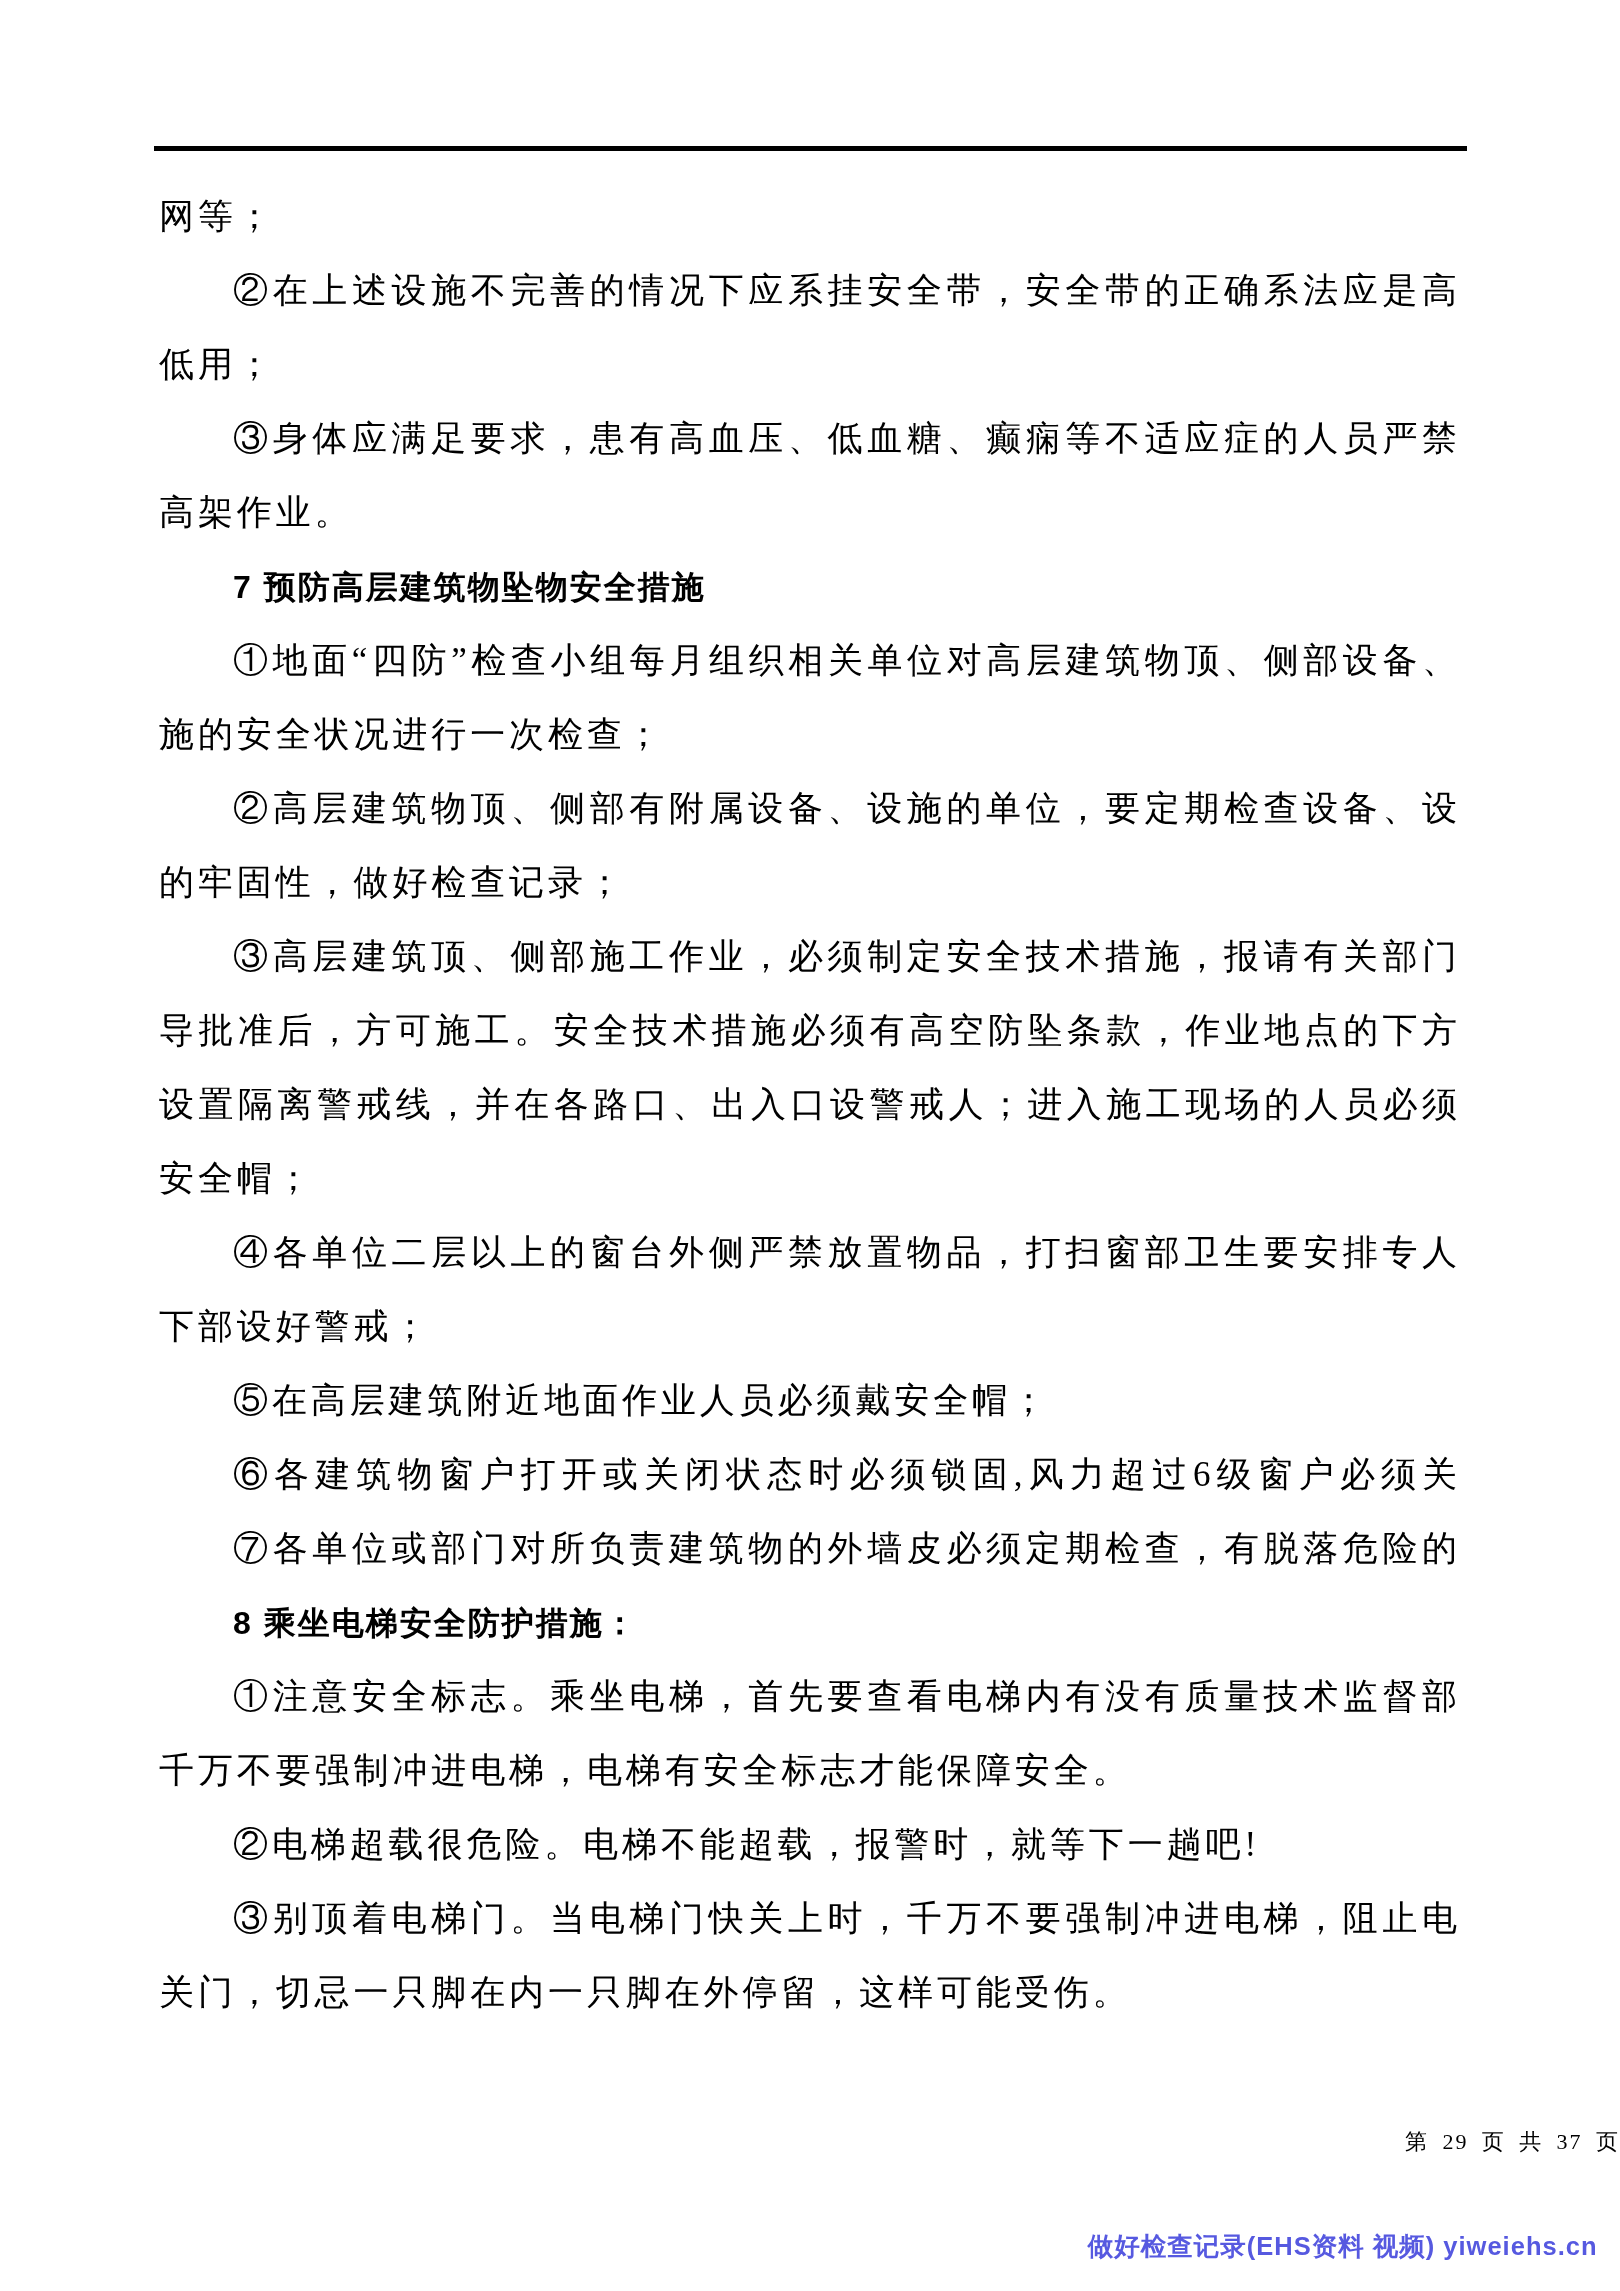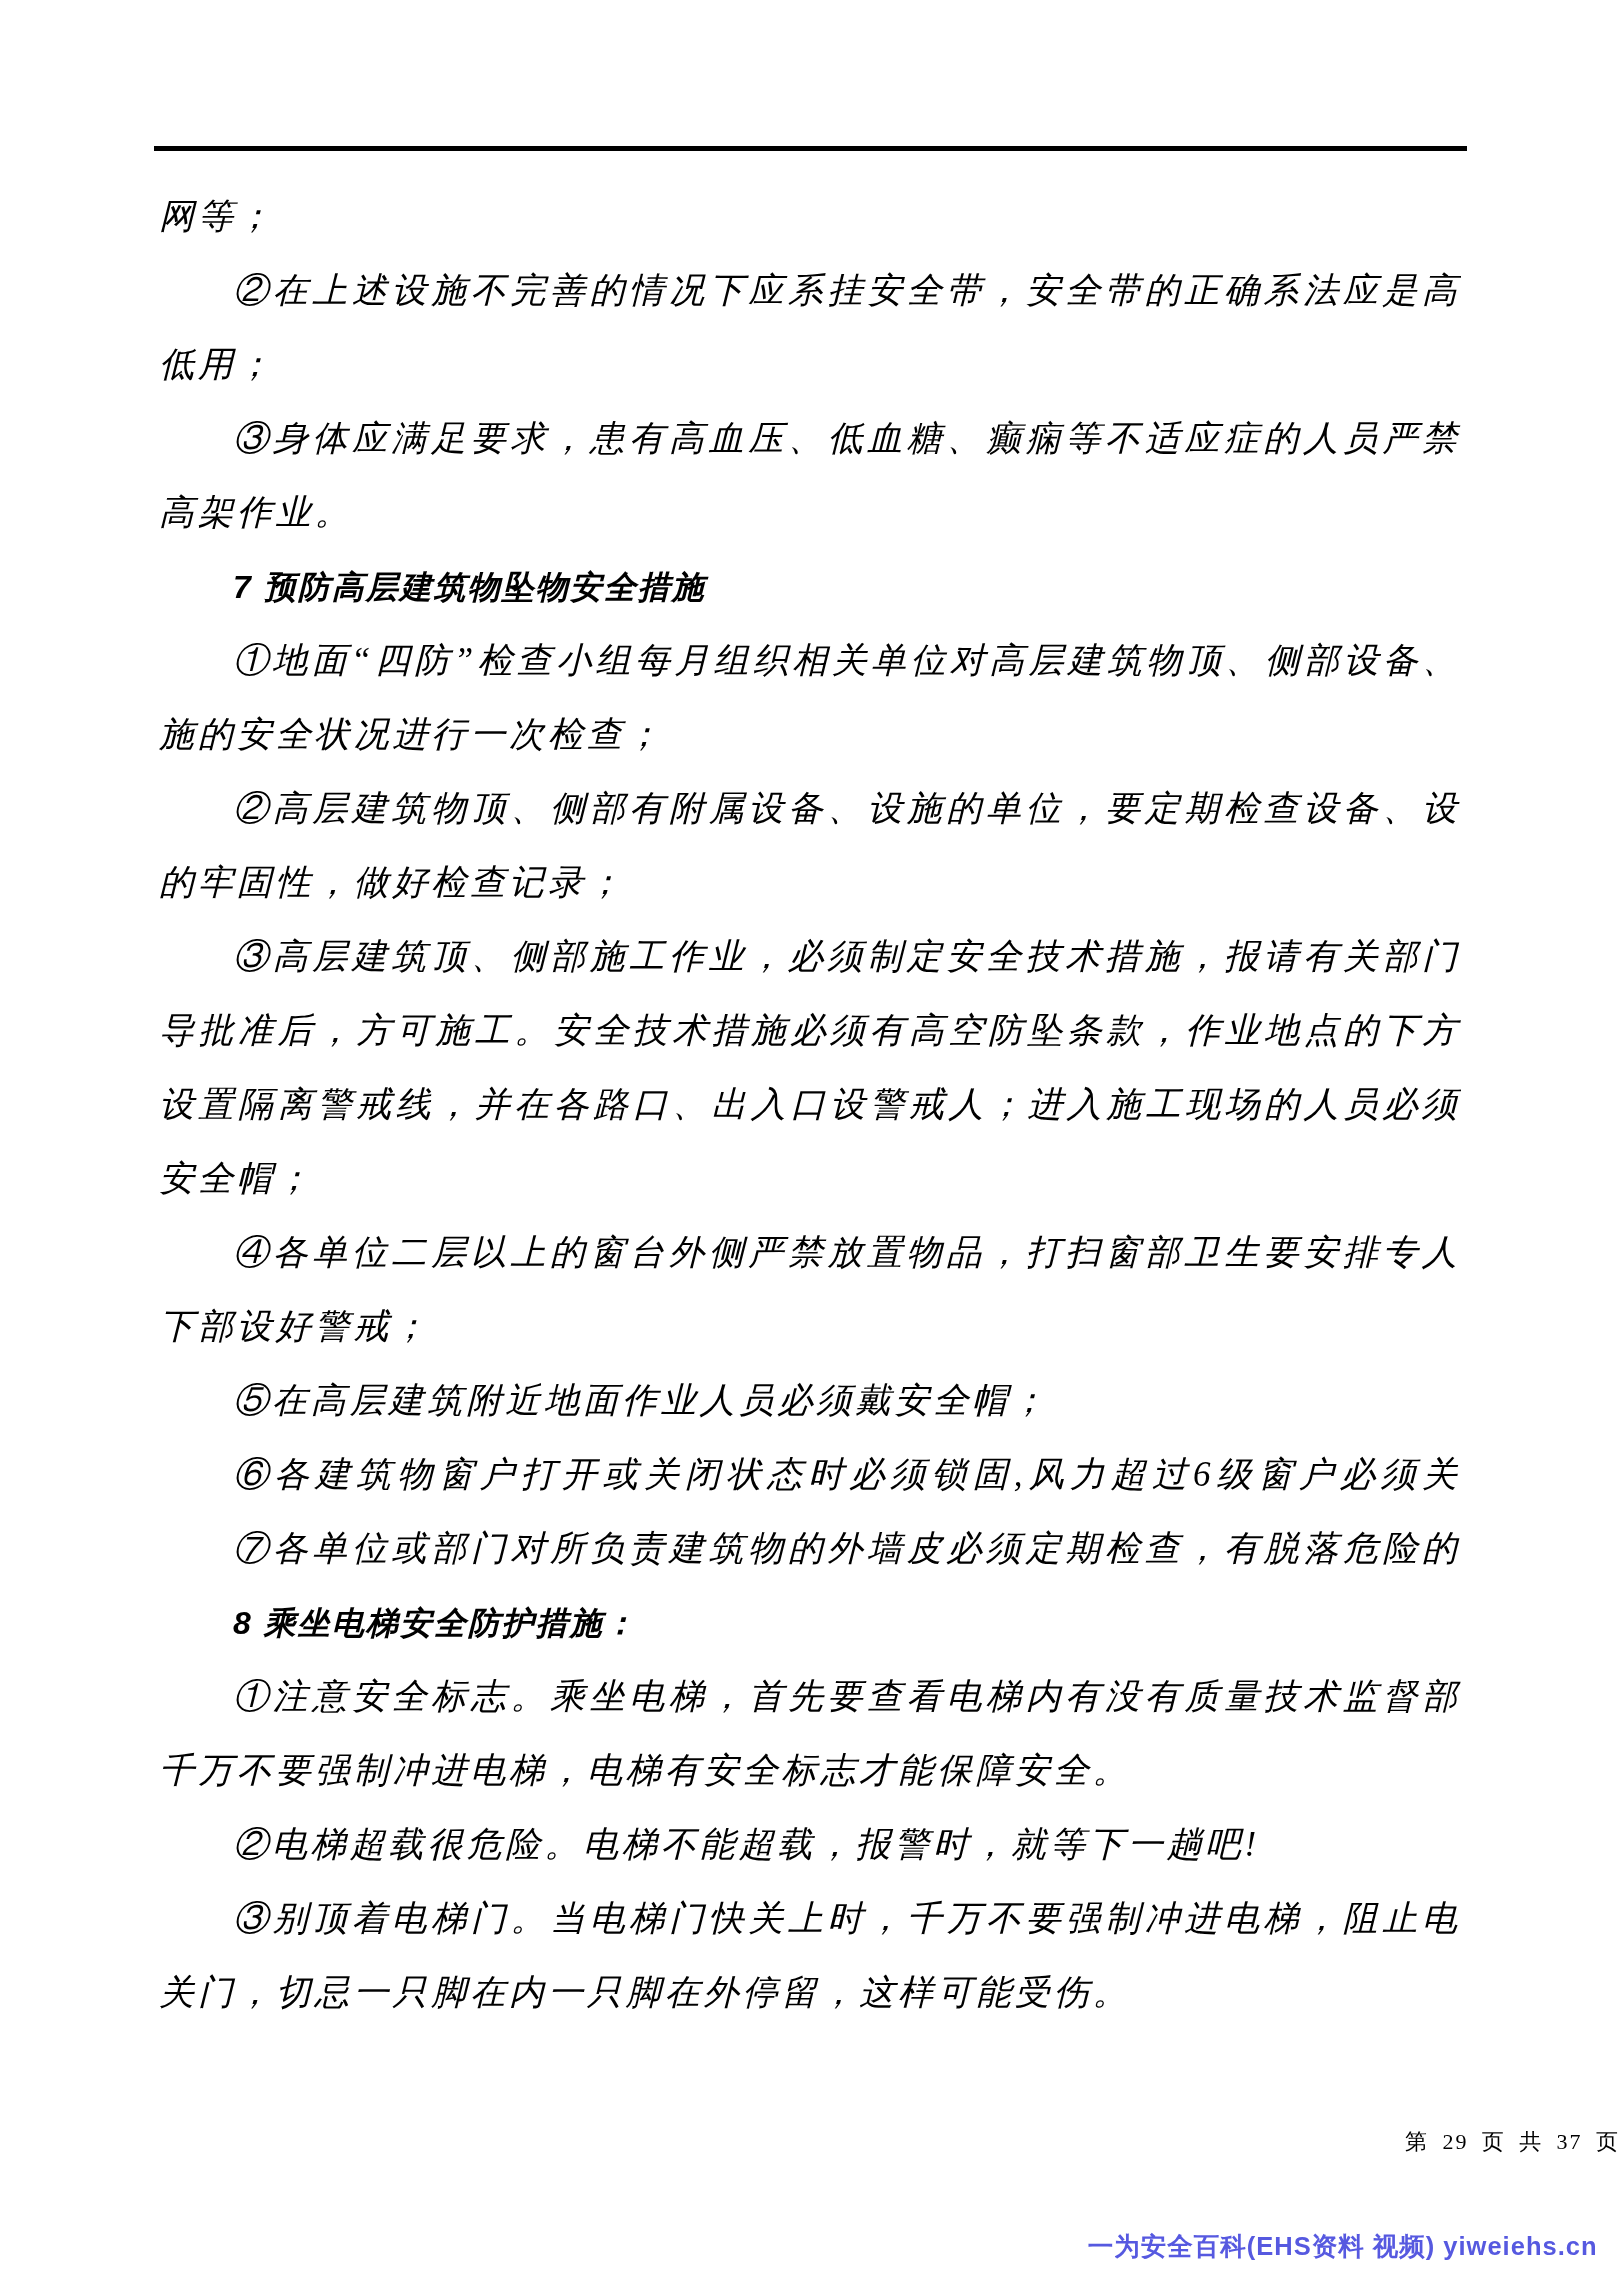--- a/index.html
+++ b/index.html
@@ -23,21 +23,20 @@
     width: 1313px;
     height: 4.9px;
     background: #000000;
   }
 
   .content {
     position: absolute;
     left: 159px;
     top: 180px;
     width: 1302px;
-    font-style: italic;
   }
 
   .line {
     height: 74px;
     line-height: 74px;
     font-size: 35px;
     letter-spacing: 3.9px;
     white-space: nowrap;
     overflow: visible;
   }
@@ -103,15 +102,15 @@
       <div class="line indent justify">⑥各建筑物窗户打开或关闭状态时必须锁固,风力超过6级窗户必须关严；</div>
       <div class="line indent justify">⑦各单位或部门对所负责建筑物的外墙皮必须定期检查，有脱落危险的必</div>
       <div class="line indent heading">8 乘坐电梯安全防护措施：</div>
       <div class="line indent justify">①注意安全标志。乘坐电梯，首先要查看电梯内有没有质量技术监督部门</div>
       <div class="line">千万不要强制冲进电梯，电梯有安全标志才能保障安全。</div>
       <div class="line indent">②电梯超载很危险。电梯不能超载，报警时，就等下一趟吧!</div>
       <div class="line indent justify">③别顶着电梯门。当电梯门快关上时，千万不要强制冲进电梯，阻止电梯</div>
       <div class="line">关门，切忌一只脚在内一只脚在外停留，这样可能受伤。</div>
     </div>
   <div class="footer">第 29 页 共 37 页</div>
-  <div class="watermark" style="color: rgb(86, 89, 224);">一为安全百科(EHS资料 视频) yiweiehs.cn</div>
+  <div class="watermark" style="color: rgb(86, 89, 224);">做好检查记录(EHS资料 视频) yiweiehs.cn</div>
 </div>
 
 
 </body></html>

